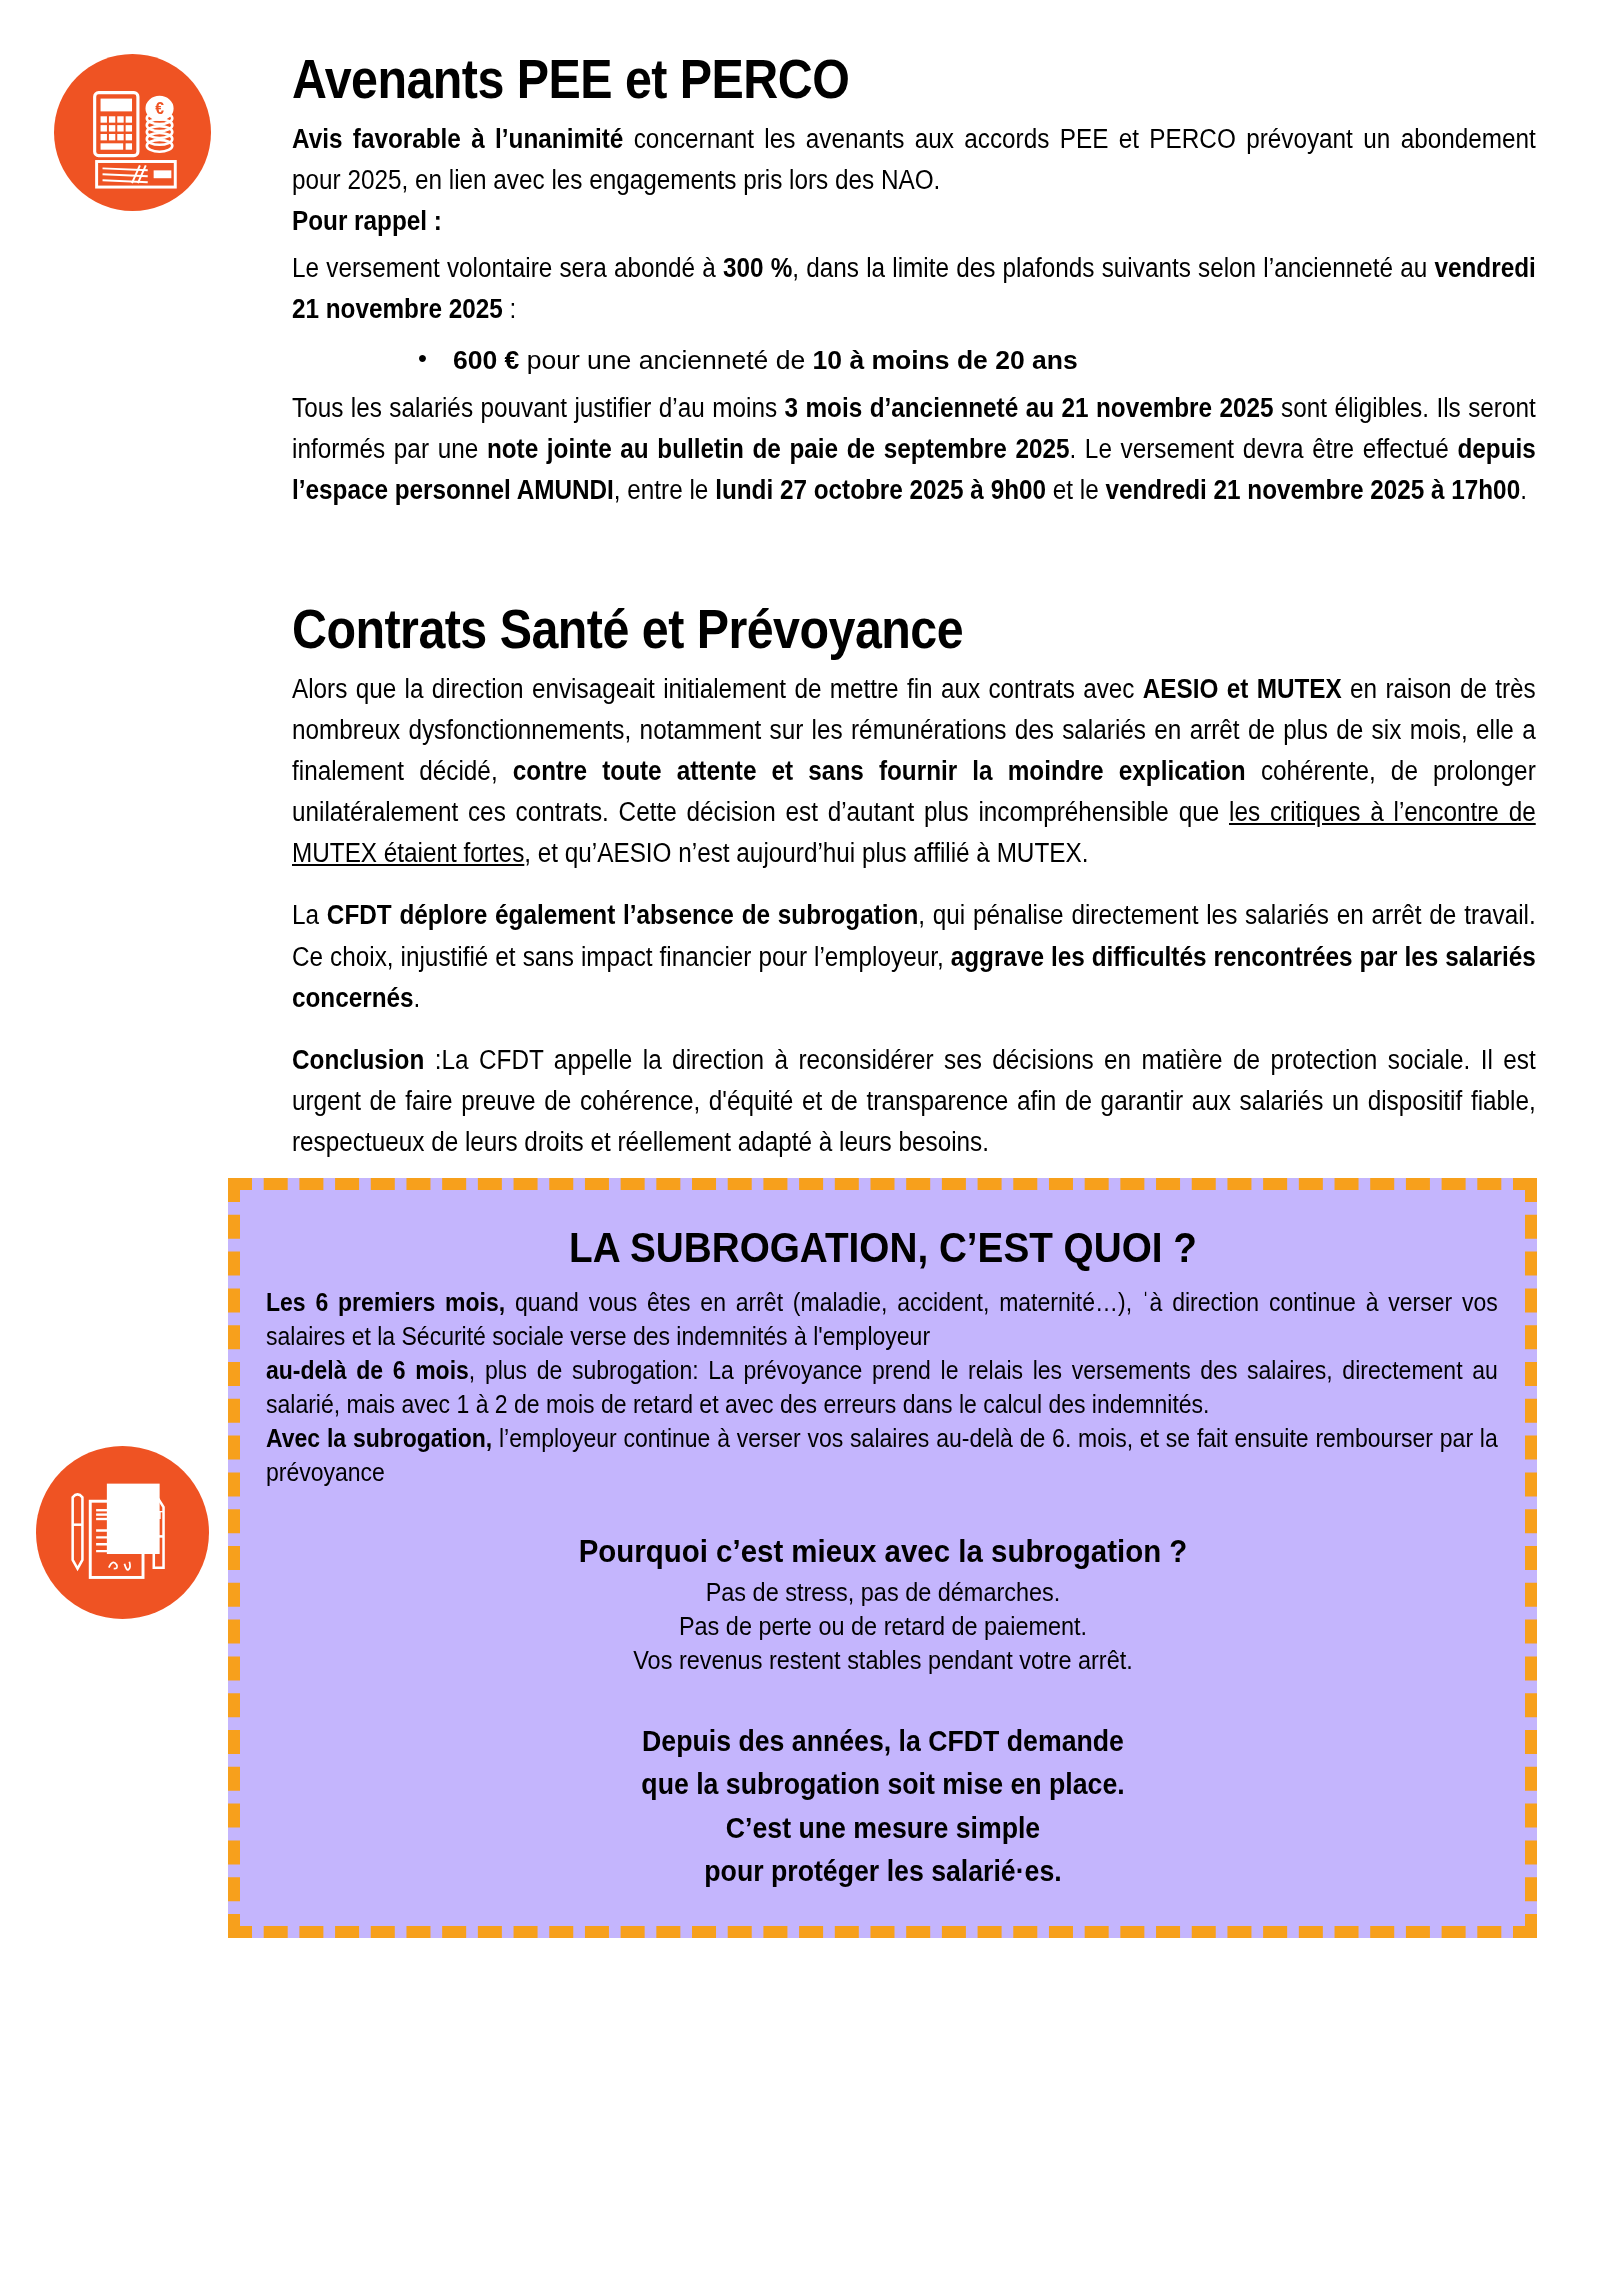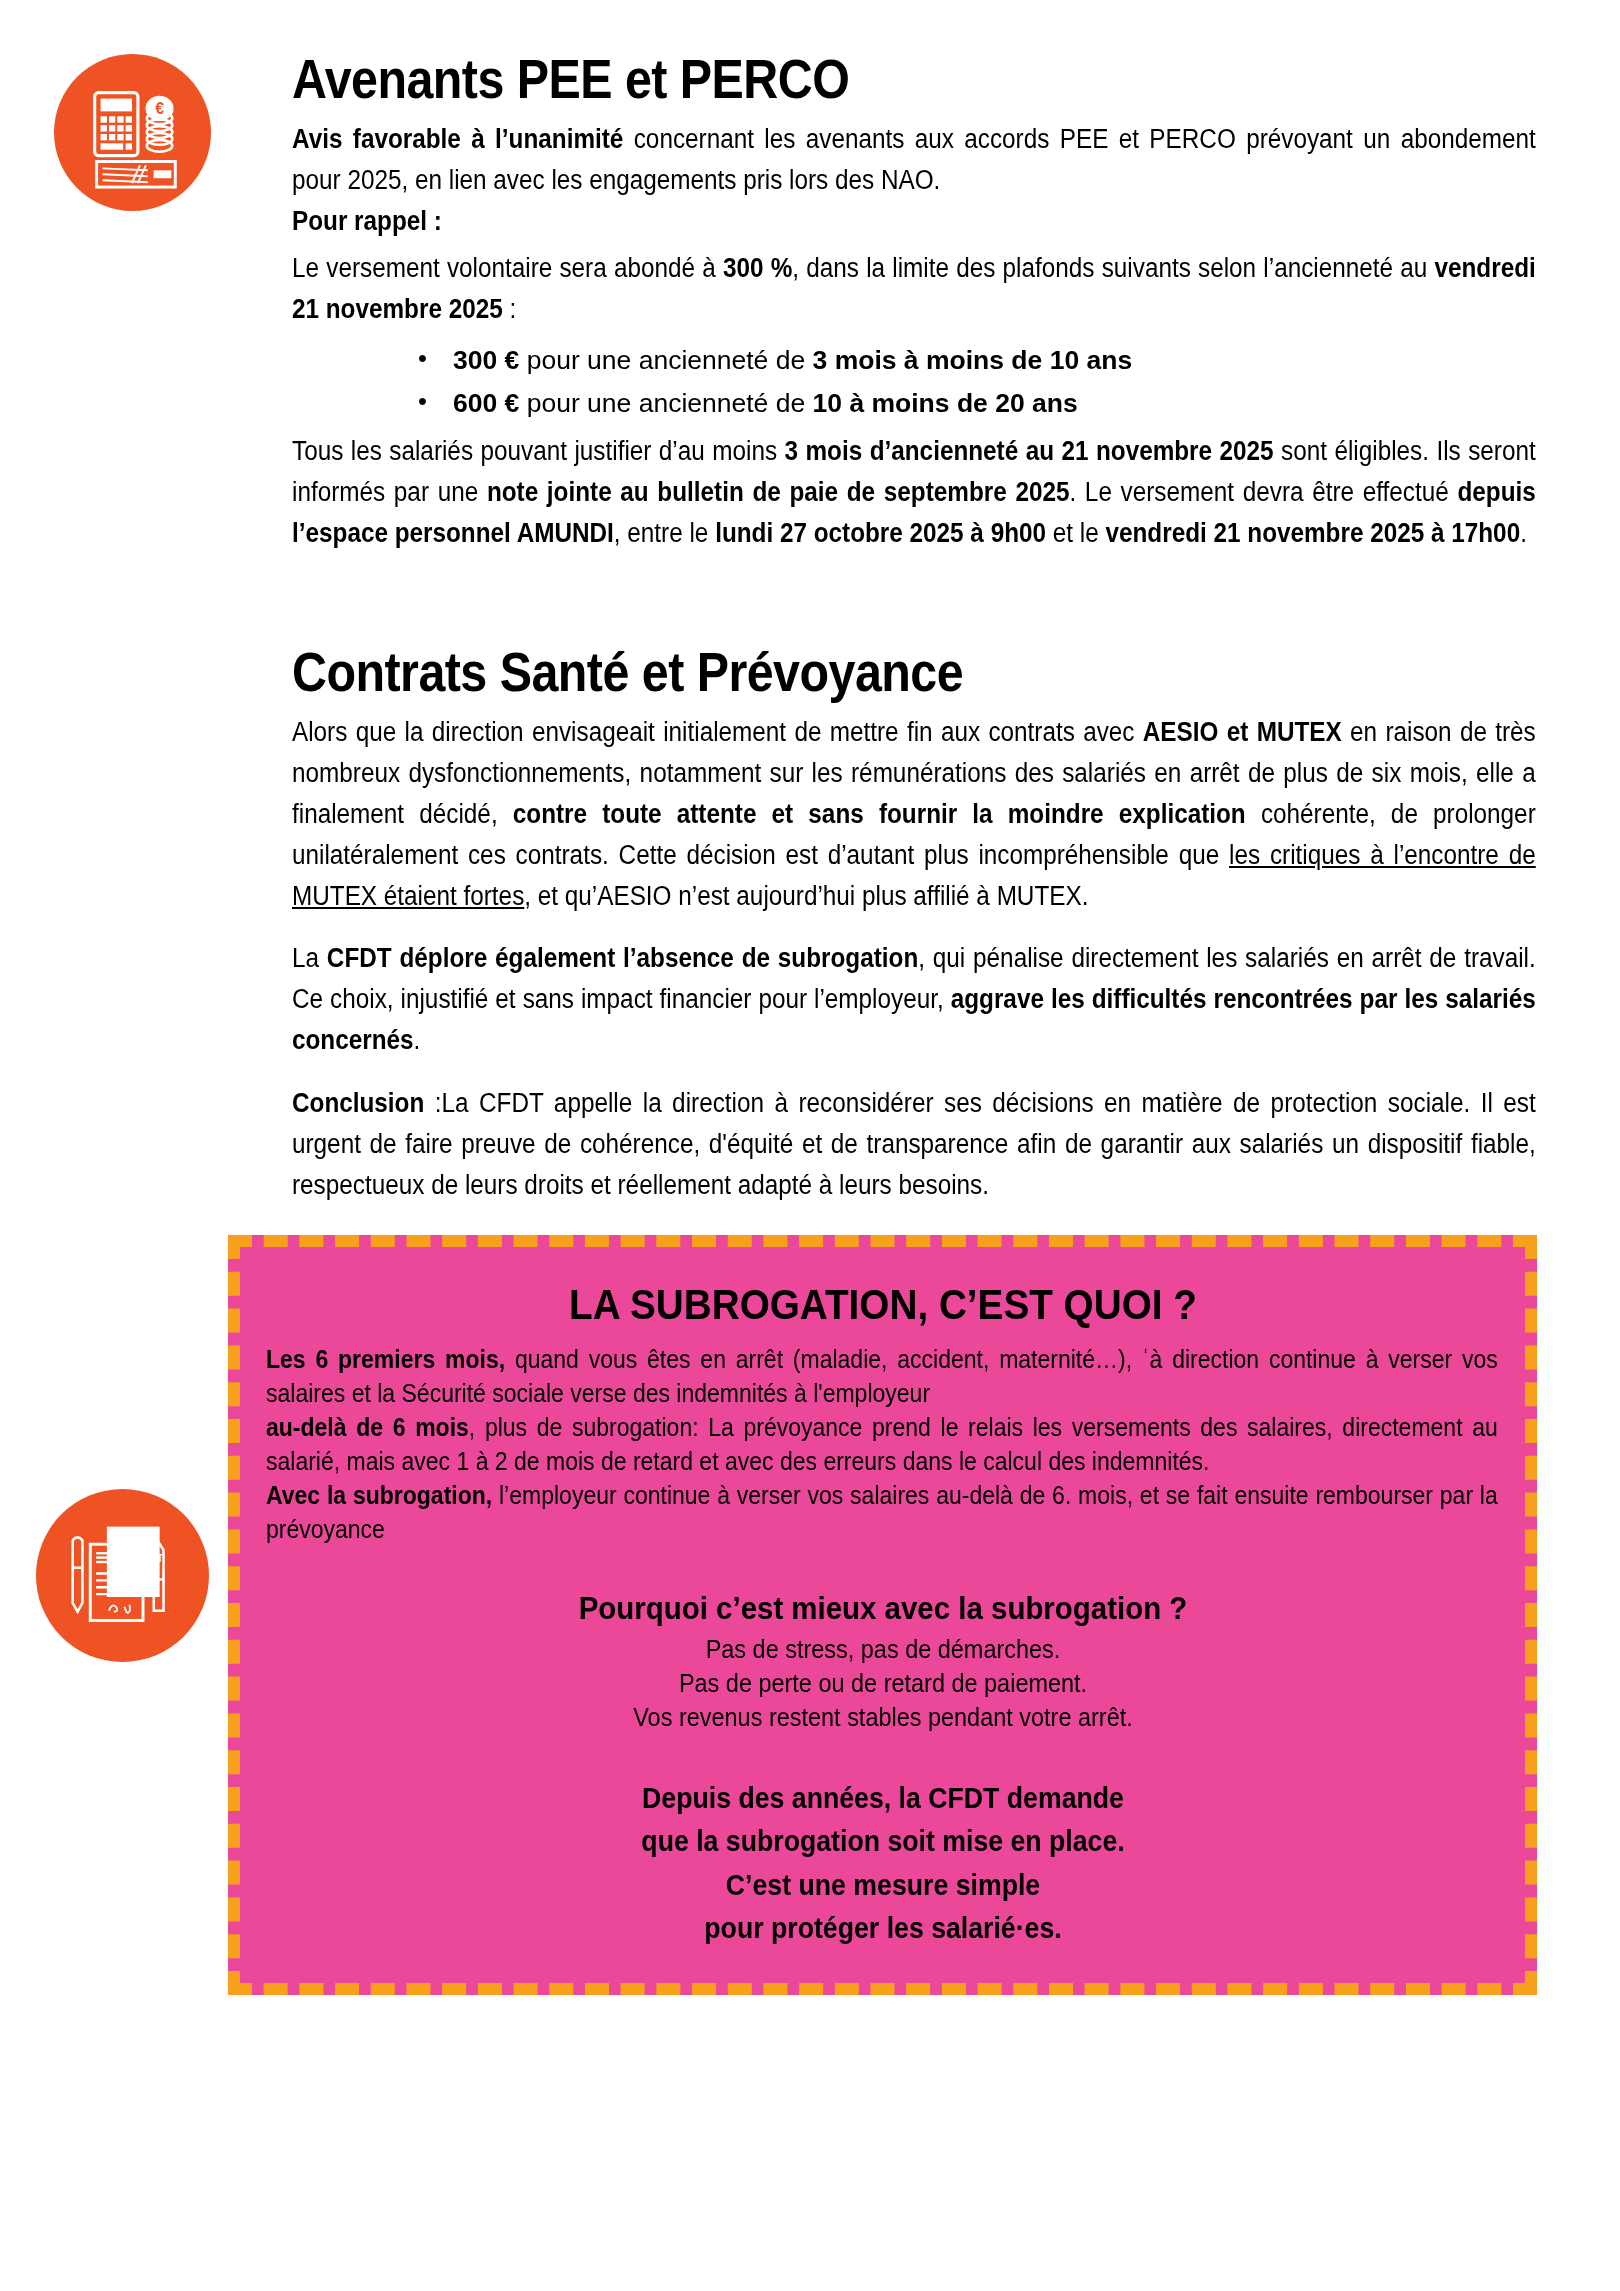--- a/index.html
+++ b/index.html
@@ -99,22 +99,22 @@
     font-size: 25.5px;
   }
   ul.euro-list .amt { font-weight: bold; }
 
   
   .section-gap { height: 84px; }
 
   
   .subrogation-box {
     position: relative;
-    margin: 29px 83px 0 228px;
-    background: #ec4899;
+    margin: 15px 83px 0 228px;
+    background: #c4b5fd;
     border: 12.7px dashed #f7a01c;
     box-sizing: border-box;
     padding: 21.6px 25.5px 29px 25.5px;
   }
 
   h2.box-title {
     font-family: "Liberation Sans Narrow", "Liberation Sans", sans-serif;
     font-stretch: condensed;
     font-weight: bold;
     font-size: 43px;
@@ -220,21 +220,20 @@
     </div>
 
     <div class="section-body">
       <h1 class="section-title">Avenants PEE et PERCO</h1>
 
       <p class="body-text"><b>Avis favorable à l’unanimité</b><span> concernant les avenants aux accords PEE et PERCO prévoyant un abondement pour 2025, en lien avec les engagements pris lors des NAO.</span><br><b>Pour rappel :</b></p>
 
       <p class="body-text"><span>Le versement volontaire sera abondé à </span><b>300 %</b><span>, dans la limite des plafonds suivants selon l’ancienneté au </span><b>vendredi 21 novembre 2025</b><span> :</span></p>
 
       <ul class="euro-list">
-        <li><span class="amt">300 €</span><span> pour une ancienneté de </span><b>3 mois à moins de 10 ans</b></li>
         <li><span class="amt">600 €</span><span> pour une ancienneté de </span><b>10 à moins de 20 ans</b></li>
       </ul>
 
       <p class="body-text"><span>Tous les salariés pouvant justifier d’au moins </span><b>3 mois d’ancienneté au 21 novembre 2025</b><span> sont éligibles.  Ils seront informés par une </span><b>note jointe au bulletin de paie de septembre 2025</b><span>. Le versement devra être effectué </span><b>depuis l’espace personnel AMUNDI</b><span>, entre le </span><b>lundi 27 octobre 2025 à 9h00</b><span> et le </span><b>vendredi 21 novembre 2025 à 17h00</b><span>.</span></p>
     </div>
   </div>
 
   <div class="section-gap"></div>
 
   <div class="section">

